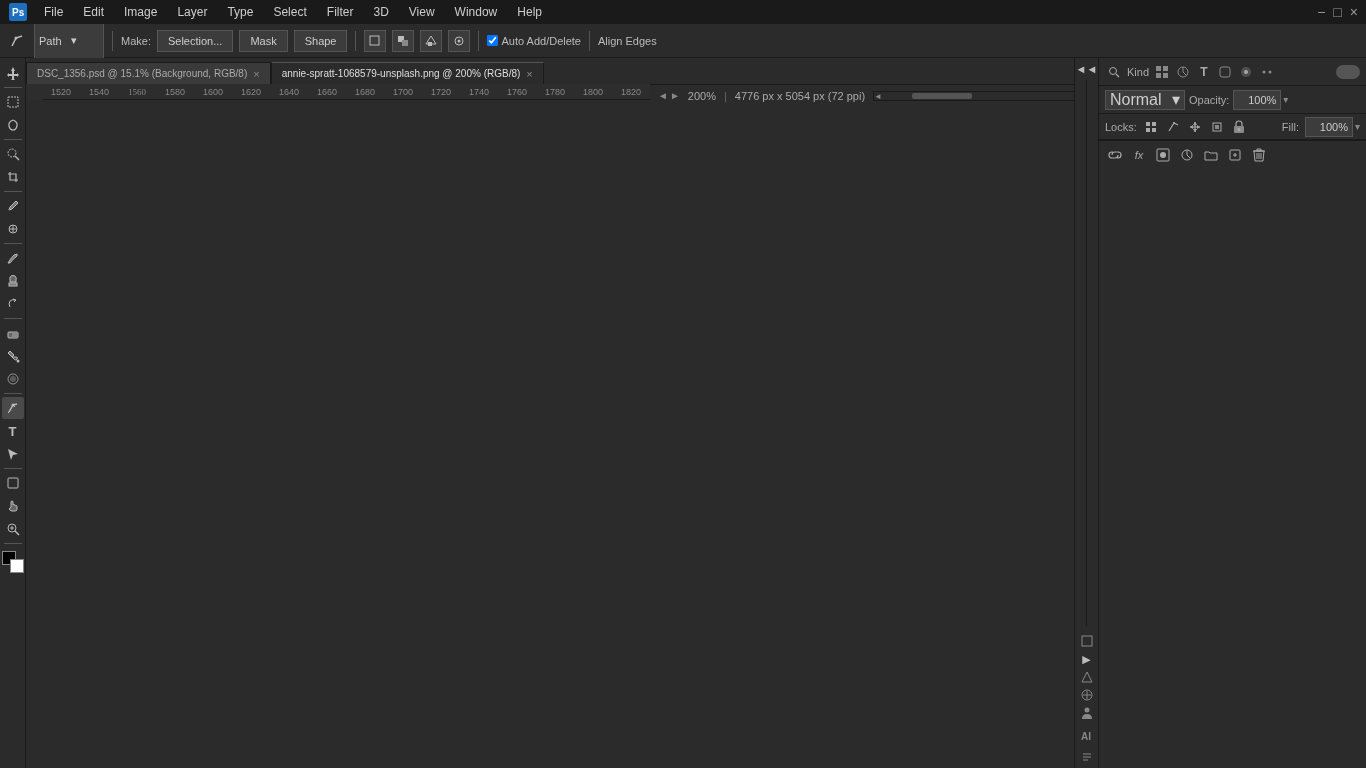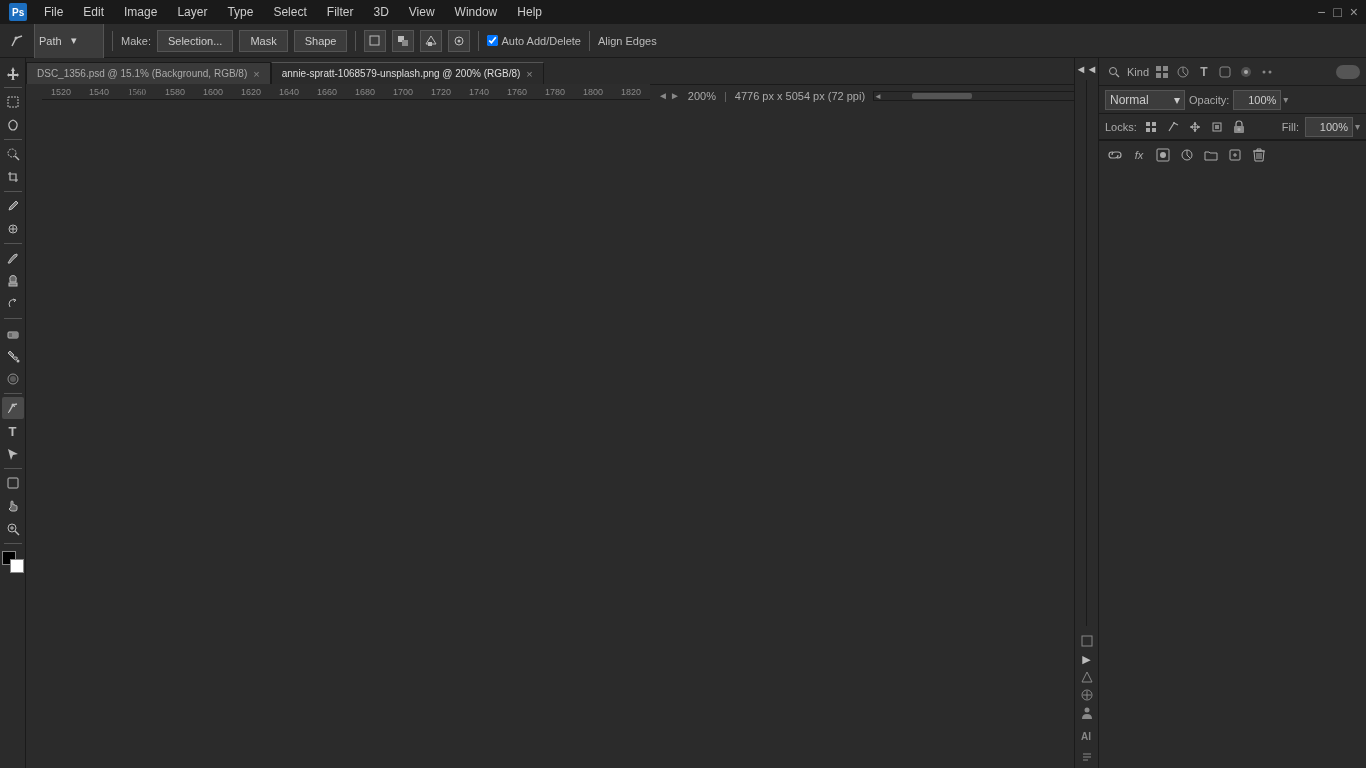--- a/index.html
+++ b/index.html
@@ -368,21 +368,21 @@
       padding: 0 6px;
       gap: 4px;
       border-bottom: 1px solid #1a1a1a;
       flex-shrink: 0;
     }
     .blend-dropdown {
       height: 20px;
       background: #3c3c3c;
       border: 1px solid #555;
       color: #ccc;
-      font-size: 12px;
+      font-size: 16px;
       padding: 0 4px;
       min-width: 80px;
       display: flex;
       align-items: center;
       gap: 4px;
       cursor: pointer;
     }
     .blend-label {
       font-size: 11px;
       color: #aaa;

